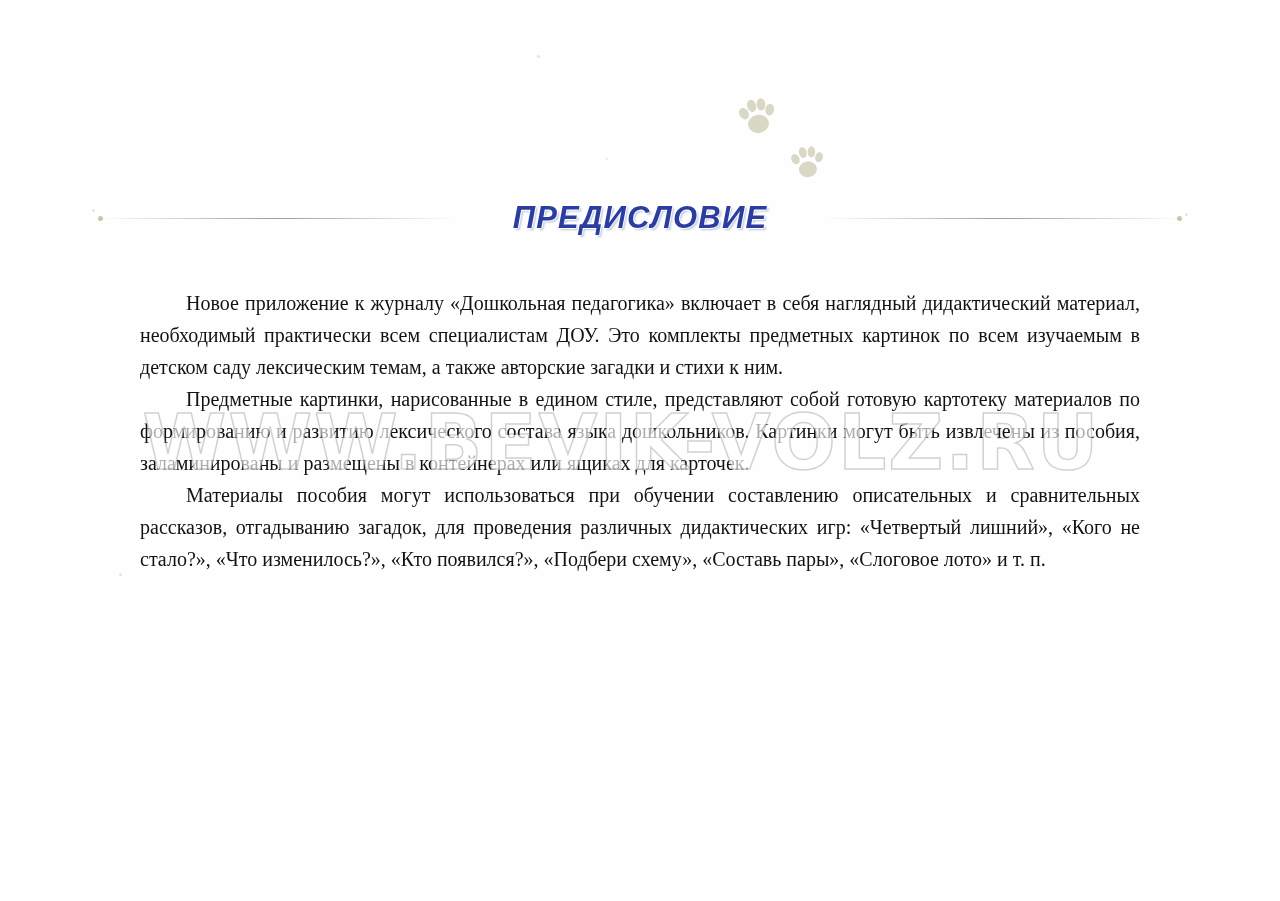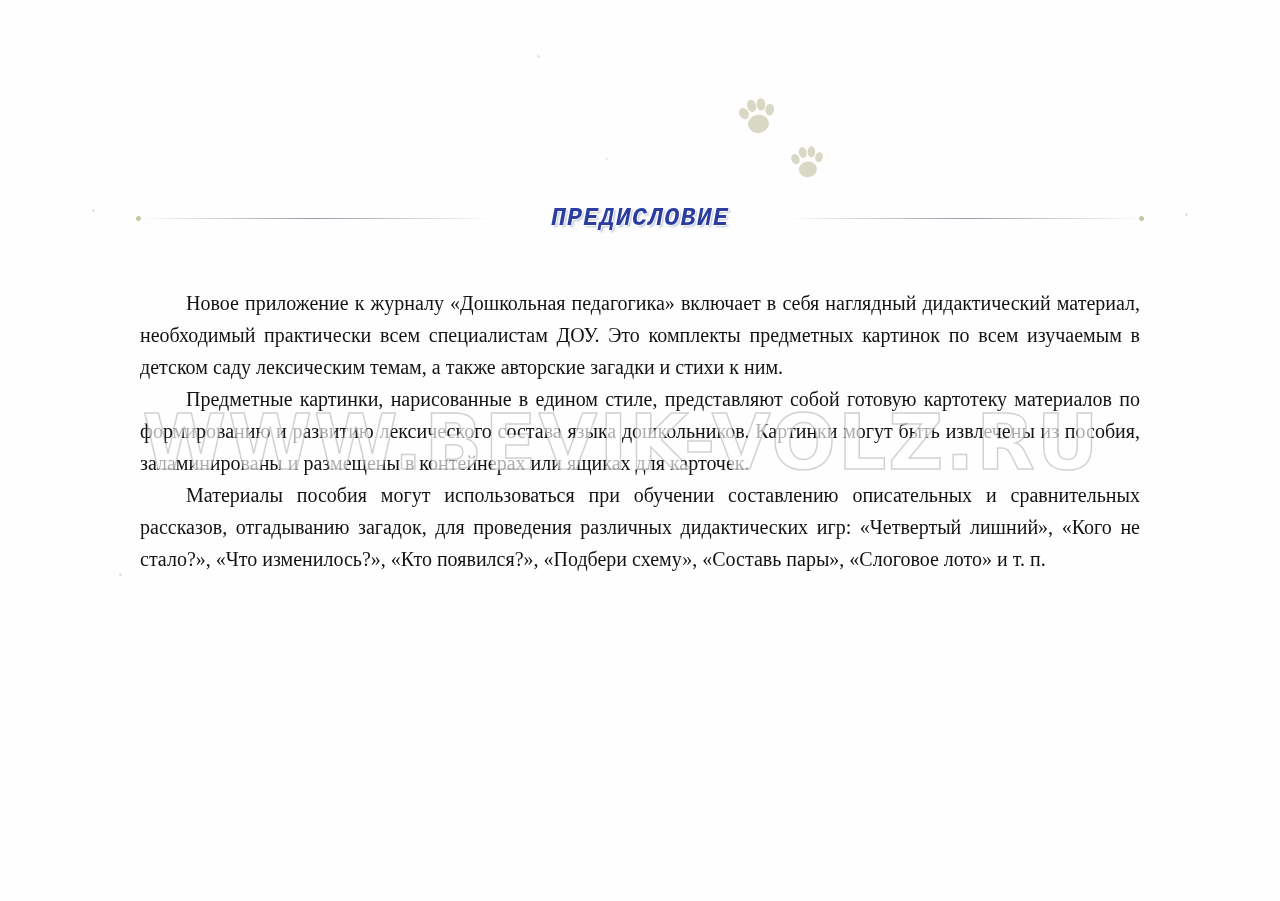--- a/index.html
+++ b/index.html
@@ -64,24 +64,24 @@
     width: 5px; height: 5px;
     border-radius: 50%;
     background: #c9c6a8;
   }
   .rule.left::before { left: -2px; }
   .rule.left::after  { right: -2px; opacity: 0; }
   .rule.right::before { left: -2px; opacity: 0; }
   .rule.right::after  { right: -2px; }
 
   .doc-title {
-    font-family: Liberation Mono, monospace;
+    font-family: Liberation Sans, sans-serif;
     font-weight: bold;
     font-style: italic;
-    font-size: 25px;
+    font-size: 31px;
     letter-spacing: 1.2px;
     color: #2b3ea0;
     text-shadow:
       -1px -1px 0 #ffffff,
        1px -1px 0 #ffffff,
       -1px  1px 0 #ffffff,
        1px  1px 0 #e2e6f5,
        2px  2px 2px rgba(120,130,180,.45);
     white-space: nowrap;
   }

